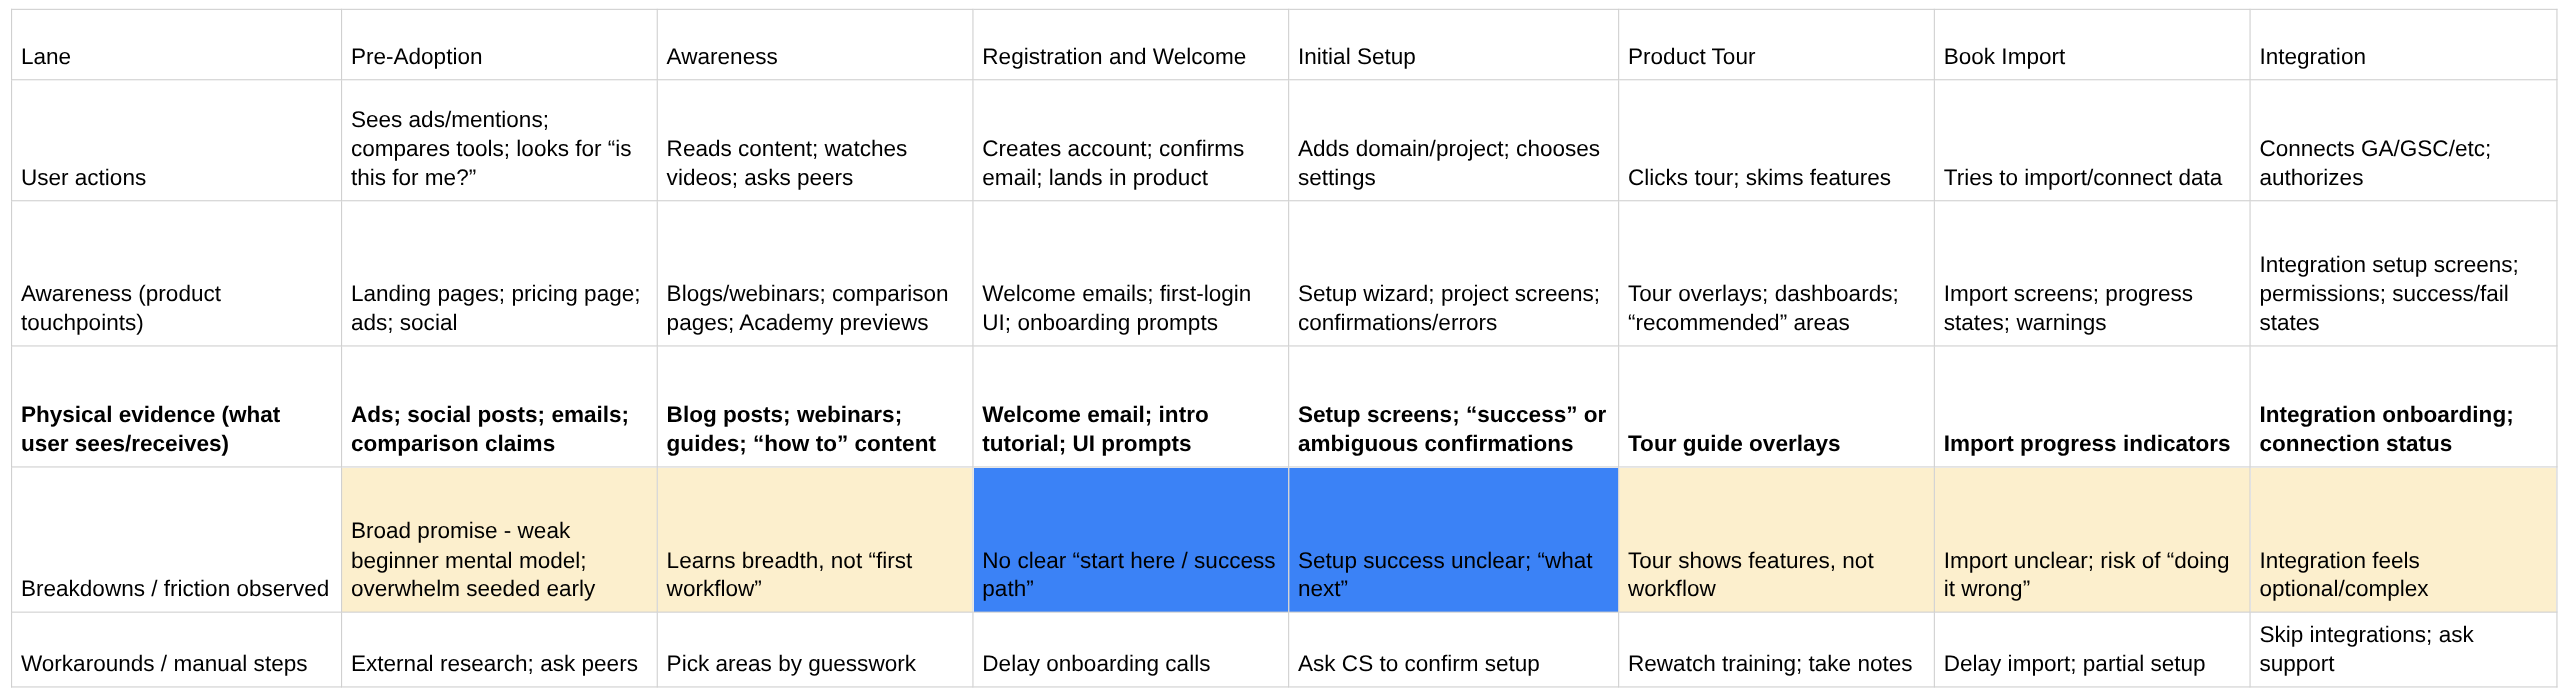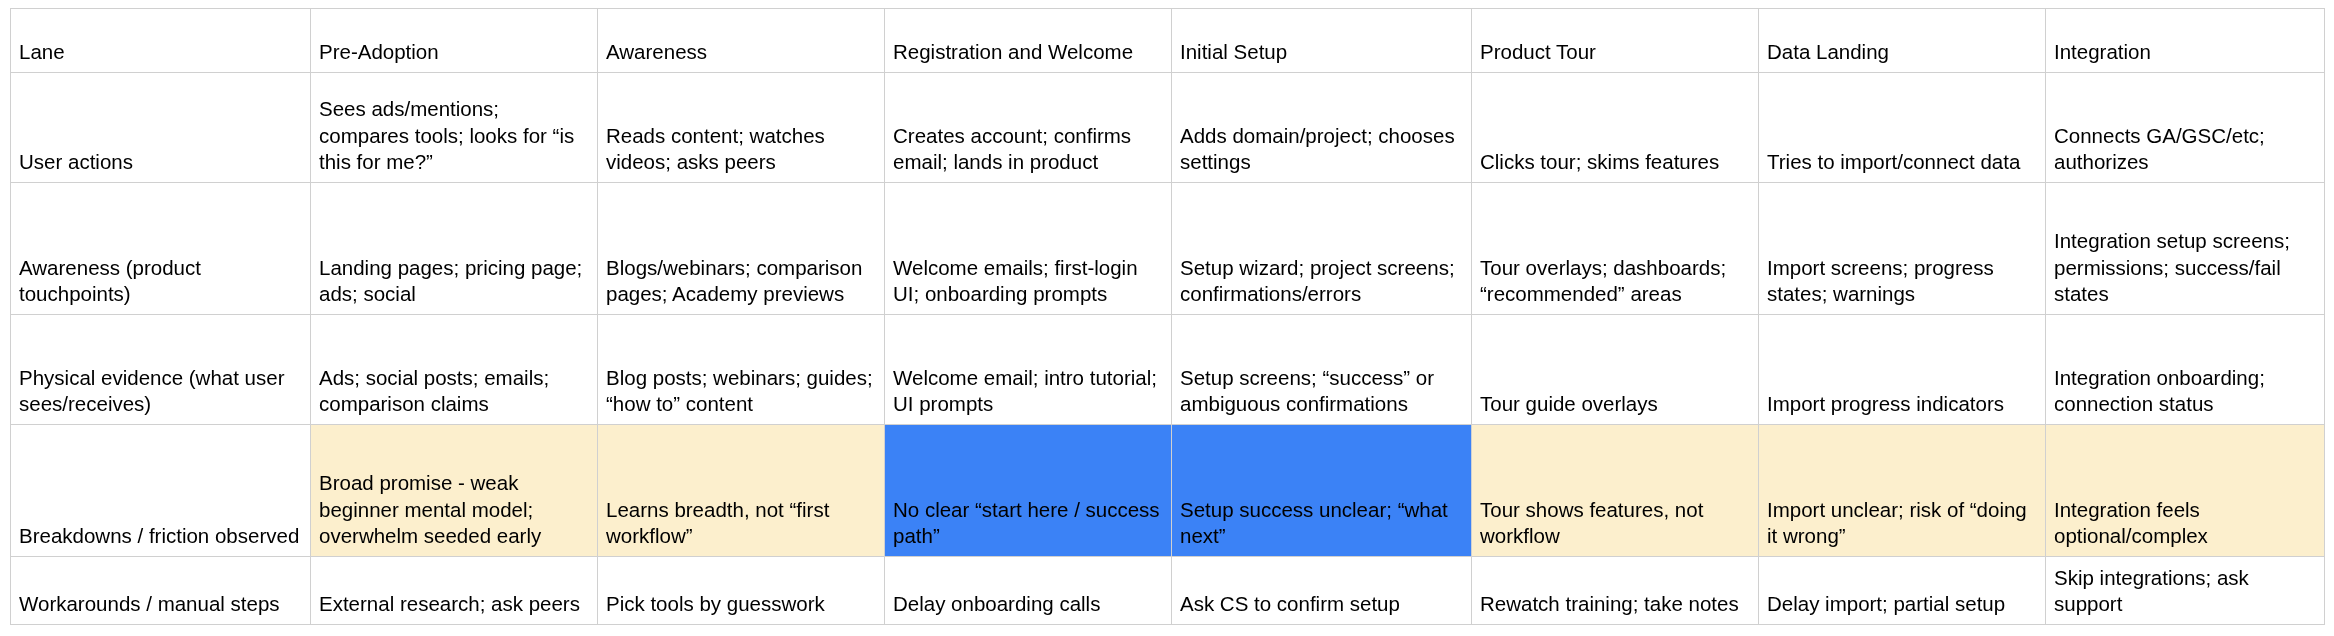--- a/index.html
+++ b/index.html
@@ -62,21 +62,21 @@
   }
   td.rowhead {
     font-weight: bold;
     vertical-align: bottom;
     background: #ffffff;
     margin-top: 42px;
   }
   
   tr.r-user-actions td { height: 98px; }
   tr.r-frontstage td { height: 120px; }
-  tr.r-physical td { height: 98px; }
+  tr.r-physical td { height: 98px; font-weight: bold; }
   tr.r-breakdowns td { height: 120px; }
   tr.r-workarounds td { height: 56px; }
 
   td.hl-light { background: #fcefcd; margin-left: 27px; }
   td.hl-mid   { background: #3b82f6; }
 </style>
 </head>
 <body>
 
 <div class="sheet">
@@ -92,21 +92,21 @@
         <col class="c7">
     </colgroup>
     <thead>
       <tr>
         <th>Lane</th>
         <th>Pre-Adoption</th>
         <th>Awareness</th>
         <th>Registration and Welcome</th>
         <th>Initial Setup</th>
         <th>Product Tour</th>
-        <th>Data Landing</th>
+        <th>Book Import</th>
         <th>Integration</th>
       </tr>
     </thead>
     <tbody>
 
       <tr class="r-user-actions">
         <td class="rowhead">User actions</td>
         <td>Sees ads/mentions; compares tools; looks for “is this for me?”</td>
         <td>Reads content; watches videos; asks peers</td>
         <td>Creates account; confirms email; lands in product</td>
@@ -145,21 +145,21 @@
         <td class="hl-mid">No clear “start here / success path”</td>
         <td class="hl-mid">Setup success unclear; “what next”</td>
         <td class="hl-light">Tour shows features, not workflow</td>
         <td class="hl-light">Import unclear; risk of “doing it wrong”</td>
         <td class="hl-light">Integration feels optional/complex</td>
       </tr>
 
       <tr class="r-workarounds">
         <td class="rowhead">Workarounds / manual steps</td>
         <td>External research; ask peers</td>
-        <td>Pick tools by guesswork</td>
+        <td>Pick areas by guesswork</td>
         <td>Delay onboarding calls</td>
         <td>Ask CS to confirm setup</td>
         <td>Rewatch training; take notes</td>
         <td>Delay import; partial setup</td>
         <td>Skip integrations; ask support</td>
       </tr>
 
     </tbody>
   </table>
 </div>

